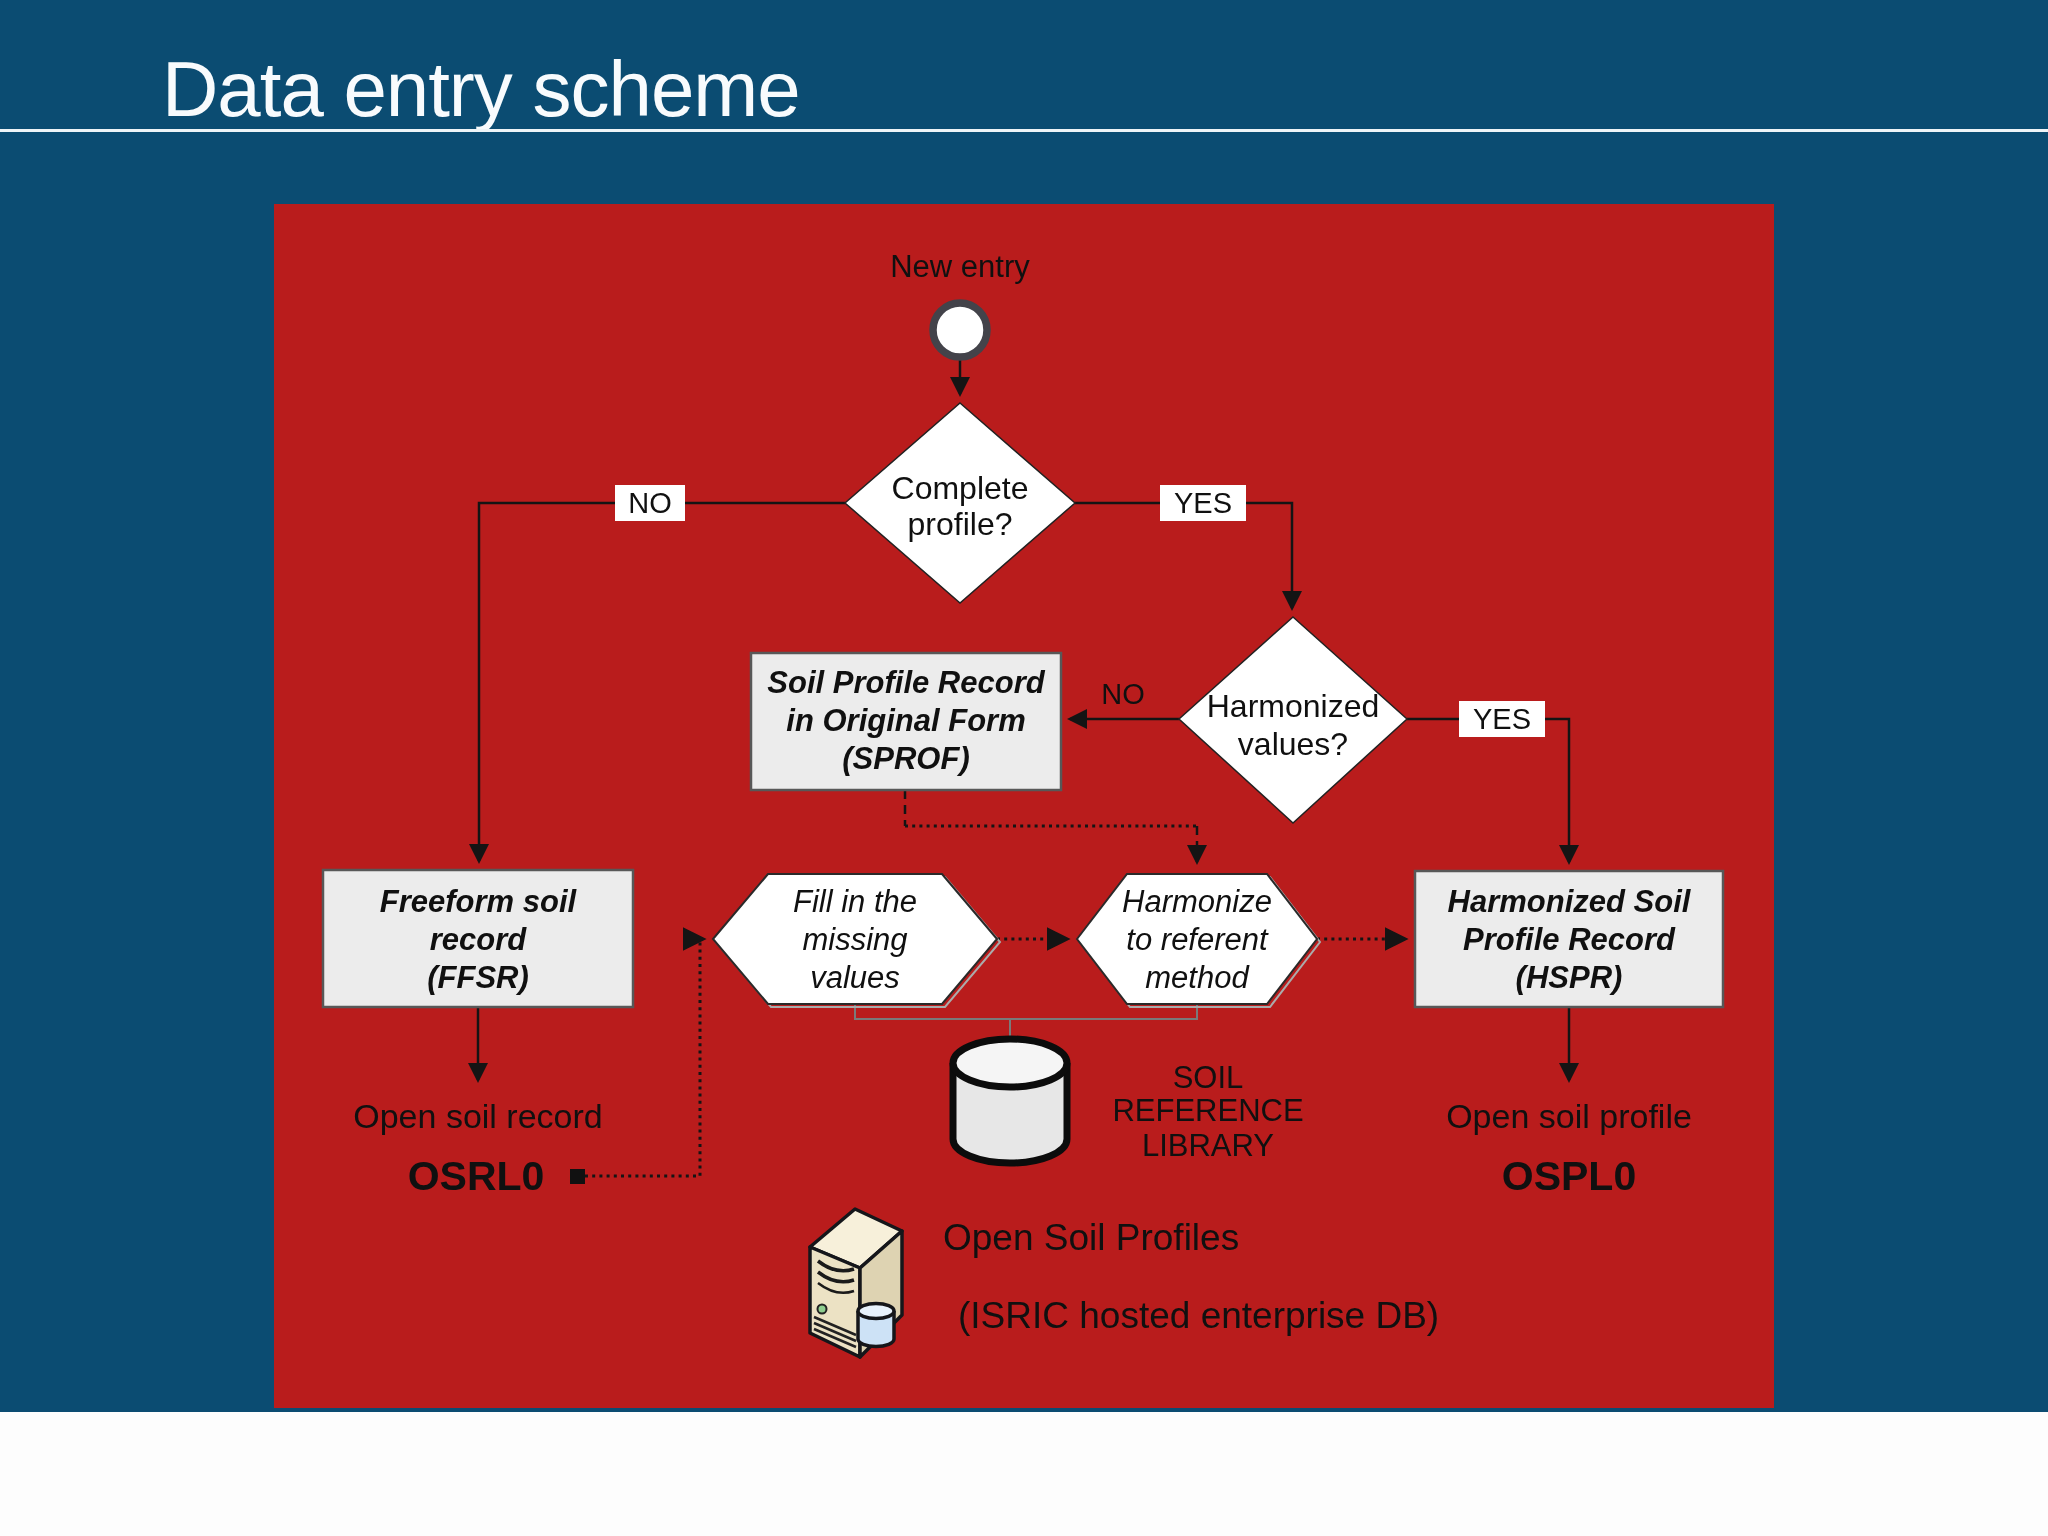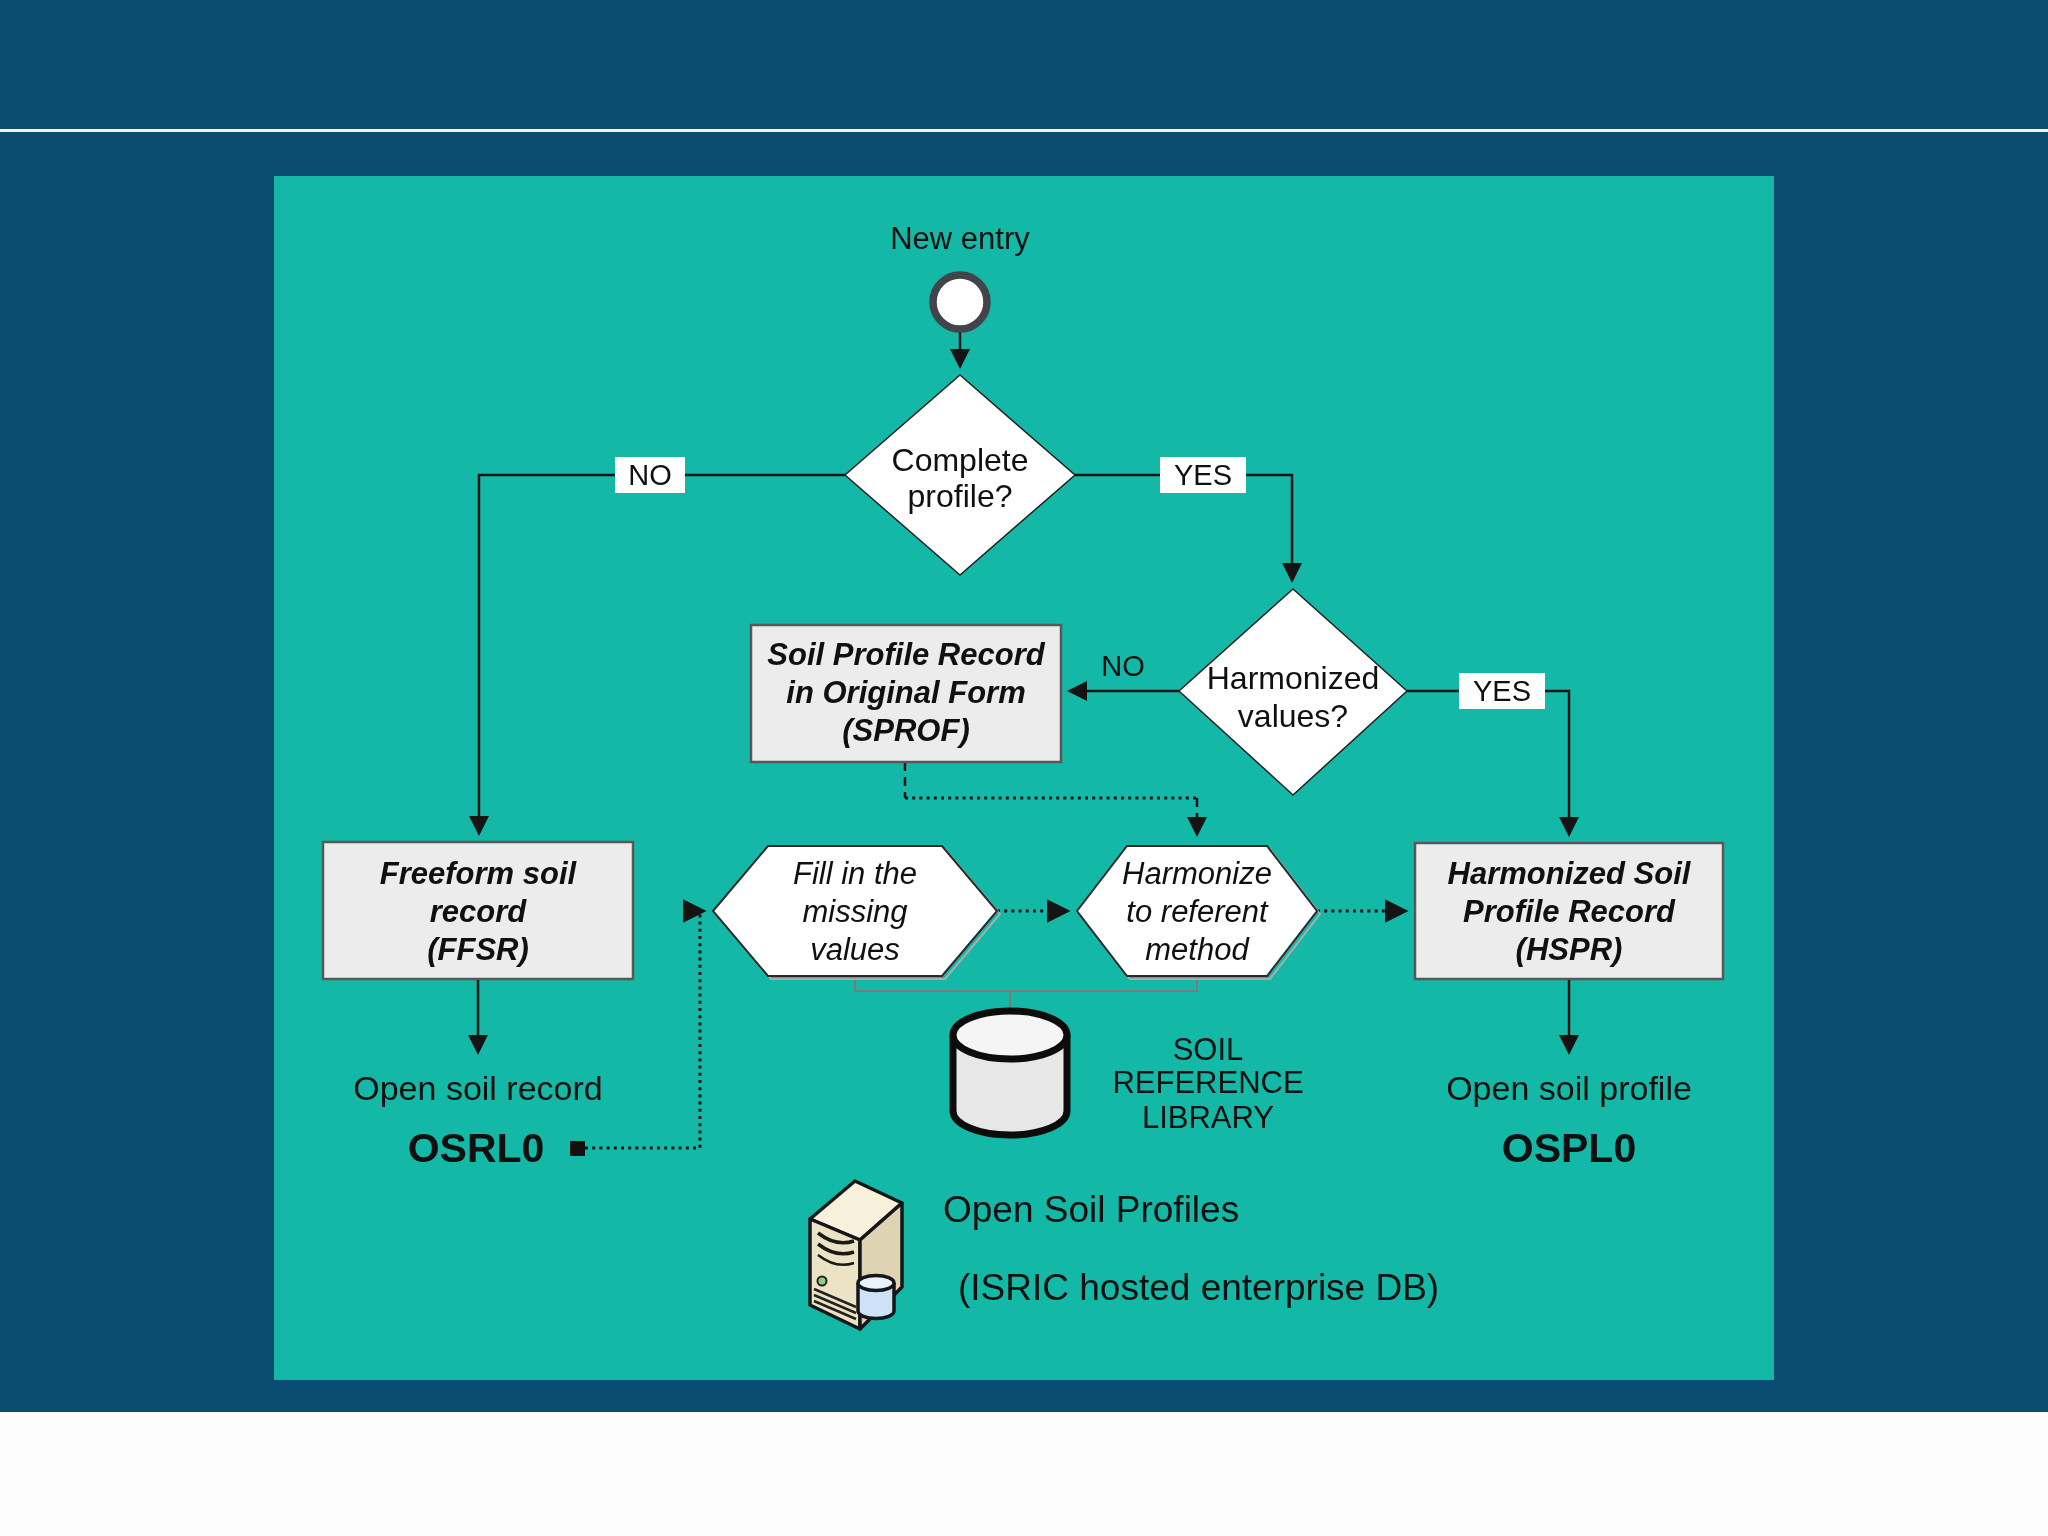--- a/index.html
+++ b/index.html
@@ -2,40 +2,41 @@
 <html><head>
 <meta charset="utf-8">
 <style>
   html,body{margin:0;padding:0;background:#0b4c72;}
   .slide{position:relative;width:2048px;height:1536px;background:#0b4c72;overflow:hidden;
          font-family:"Liberation Sans",sans-serif;}
   .top-band{position:absolute;left:0;top:0;width:2048px;height:1412px;background:#0b4c72;}
   .slide-title{position:absolute;left:162px;top:44px;font-size:78px;font-weight:400;
                letter-spacing:-1px;color:#f8fbfd;}
   .title-rule{position:absolute;left:0;top:129px;width:2048px;height:3px;background:#eef4f7;}
-  .content-box{position:absolute;left:274px;top:176px;width:1500px;height:1204px;background:#14b8a6;}
+  .content-box{position:absolute;left:274px;top:204px;width:1500px;height:1204px;background:#b91c1c;}
   .footer{position:absolute;left:0;top:1412px;width:2048px;height:124px;background:#fdfdfd;}
 
   
   text{font-family:"Liberation Sans",sans-serif;fill:#101010;}
   .t-node{font-size:31px;}
   .t-diamond{font-size:32px;}
   .t-bi{font-size:31px;font-weight:bold;font-style:italic;}
   .t-it{font-size:31px;font-style:italic;}
   .t-lbl{font-size:29px;}
   .t-open{font-size:34px;}
   .t-code{font-size:41px;font-weight:bold;}
   .t-srl{font-size:31px;}
   .t-big{font-size:37px;}
 </style>
 </head>
 <body>
 
 <div class="slide">
   <div class="top-band"></div>
+  <div class="slide-title">Data entry scheme</div>
   <div class="title-rule"></div>
 
   <div class="content-box">
     <svg width="1500" height="1204" viewBox="0 0 1500 1204">
       <defs>
         <marker id="arw" viewBox="0 0 10 10" refX="8.5" refY="5" markerWidth="8" markerHeight="8" orient="auto">
           <path d="M0,0 L10,5 L0,10 Z" fill="#141414"></path>
         </marker>
       </defs>
 

